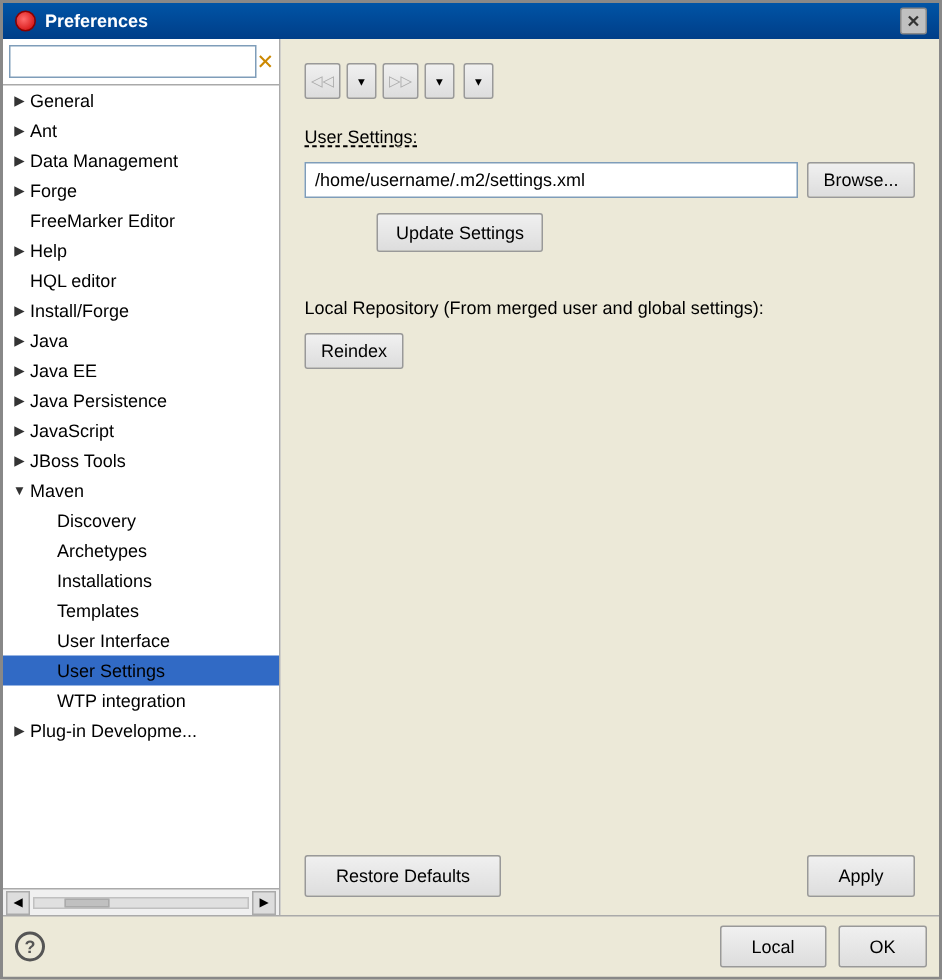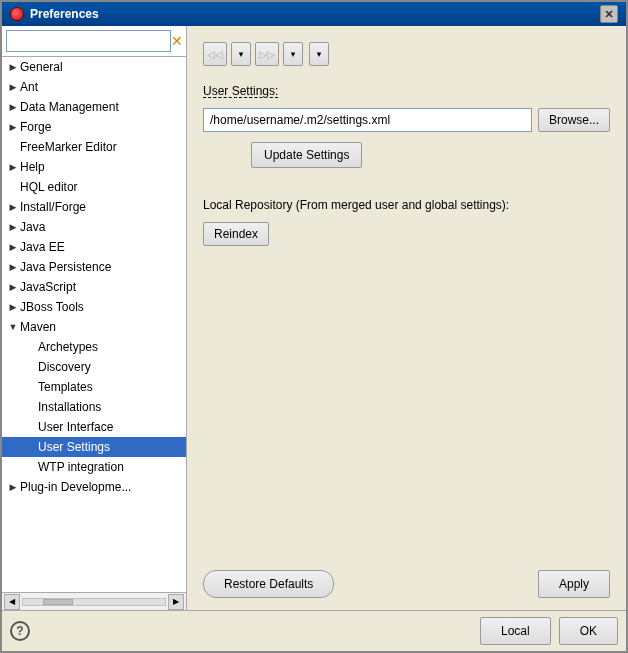--- a/index.html
+++ b/index.html
@@ -133,21 +133,21 @@
     .tree-leaf {
       padding: 2px 4px 2px 36px;
       cursor: pointer;
       font-size: 12px;
       min-height: 20px;
       display: flex;
       align-items: center;
     }
     .tree-leaf.selected {
       background: #316ac5;
-      color: #ffffff;
+      color: #000000;
     }
     .right-panel {
       flex: 1;
       padding: 12px 16px;
       display: flex;
       flex-direction: column;
       gap: 10px;
     }
     .toolbar-row {
       display: flex;
@@ -227,21 +227,20 @@
       height: 28px;
       padding: 0 20px;
       background: linear-gradient(to bottom, #f0f0f0, #ddd);
       border: 1px solid #999;
       cursor: pointer;
       font-size: 12px;
       border-radius: 2px;
     }
     .restore-defaults-btn {
       margin-right: auto;
-      border-radius: 13px;
     }
     .help-icon {
       width: 20px;
       height: 20px;
       border-radius: 50%;
       border: 2px solid #555;
       display: flex;
       align-items: center;
       justify-content: center;
       font-size: 12px;
@@ -377,30 +376,30 @@
           <span class="tree-arrow">▶</span>
           <span>JBoss Tools</span>
         </div>
 
         <div class="tree-item">
           <span class="tree-arrow">▼</span>
           <span>Maven</span>
         </div>
 
         <div class="tree-leaf">
+          <span>Discovery</span>
+        </div>
+        <div class="tree-leaf">
           <span>Archetypes</span>
         </div>
         <div class="tree-leaf">
-          <span>Discovery</span>
+          <span>Installations</span>
         </div>
         <div class="tree-leaf">
           <span>Templates</span>
-        </div>
-        <div class="tree-leaf">
-          <span>Installations</span>
         </div>
         <div class="tree-leaf">
           <span>User Interface</span>
         </div>
         <div class="tree-leaf selected">
           <span>User Settings</span>
         </div>
         <div class="tree-leaf">
           <span>WTP integration</span>
         </div>

